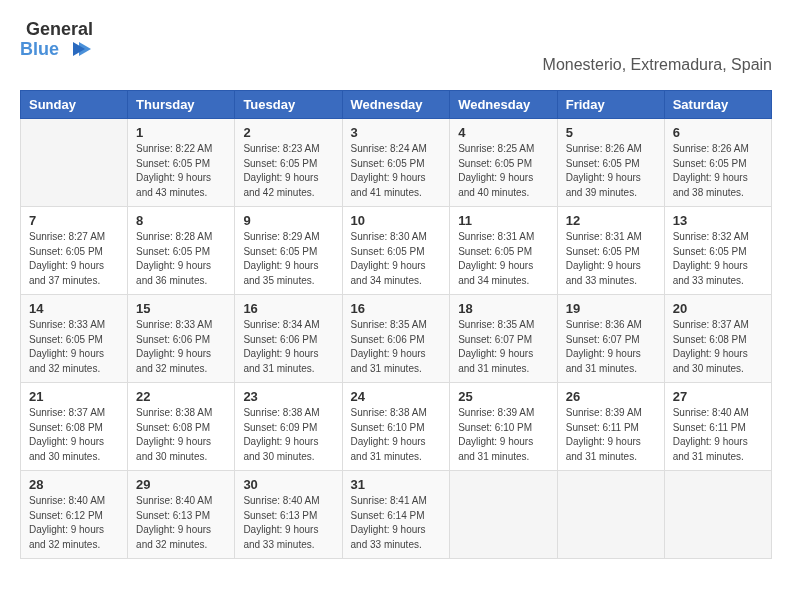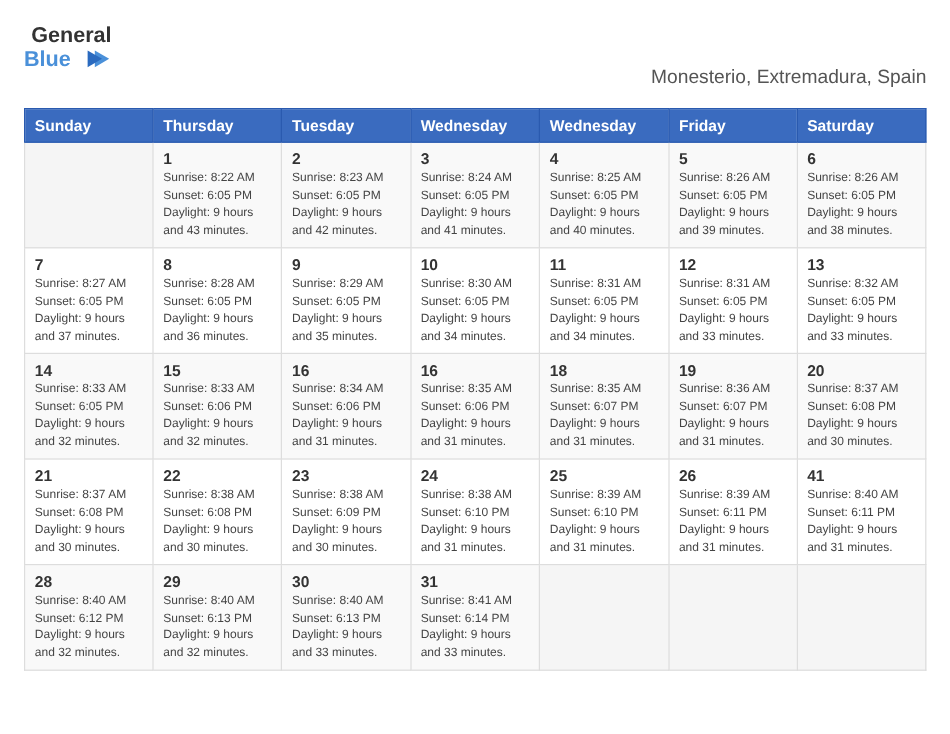--- a/index.html
+++ b/index.html
@@ -232,21 +232,21 @@
         </td>
         <td>
           <span class="day-number">25</span>
           <div class="day-info">Sunrise: 8:39 AM<br>Sunset: 6:10 PM<br>Daylight: 9 hours and 31 minutes.</div>
         </td>
         <td>
           <span class="day-number">26</span>
           <div class="day-info">Sunrise: 8:39 AM<br>Sunset: 6:11 PM<br>Daylight: 9 hours and 31 minutes.</div>
         </td>
         <td>
-          <span class="day-number">41</span>
+          <span class="day-number">27</span>
           <div class="day-info">Sunrise: 8:40 AM<br>Sunset: 6:11 PM<br>Daylight: 9 hours and 31 minutes.</div>
         </td>
       </tr>
       <tr>
         <td>
           <span class="day-number">28</span>
           <div class="day-info">Sunrise: 8:40 AM<br>Sunset: 6:12 PM<br>Daylight: 9 hours and 32 minutes.</div>
         </td>
         <td>
           <span class="day-number">29</span>

